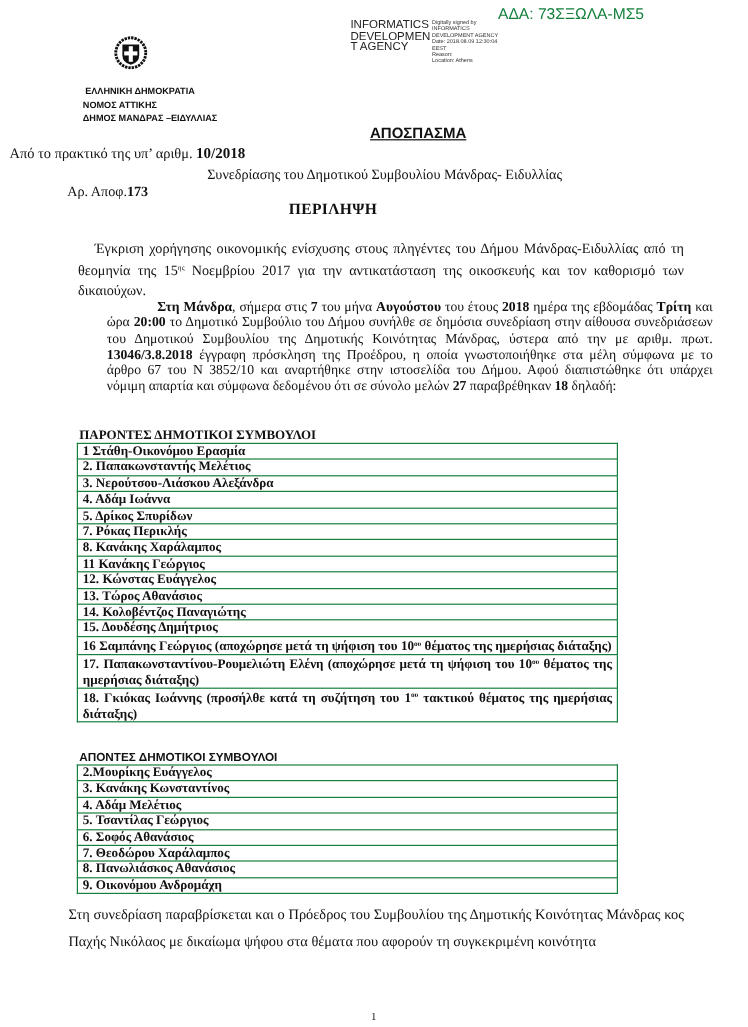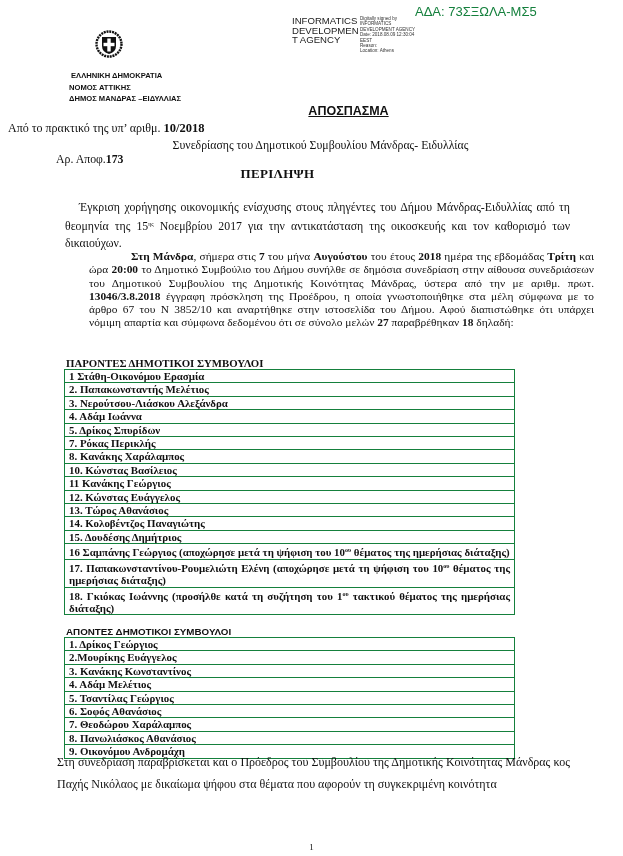--- a/index.html
+++ b/index.html
@@ -107,23 +107,20 @@
     <tr>
         <td>5. Δρίκος Σπυρίδων</td>
       </tr>
     <tr>
         <td>7. Ρόκας Περικλής</td>
       </tr>
     <tr>
         <td>8. Κανάκης Χαράλαμπος</td>
       </tr>
     <tr>
-        <td>10. Κώνστας Βασίλειος</td>
-      </tr>
-    <tr>
         <td>11 Κανάκης Γεώργιος</td>
       </tr>
     <tr>
         <td>12. Κώνστας Ευάγγελος</td>
       </tr>
     <tr>
         <td>13. Τώρος Αθανάσιος</td>
       </tr>
     <tr>
         <td>14. Κολοβέντζος Παναγιώτης</td>
@@ -139,23 +136,20 @@
       </tr>
     <tr>
         <td><span>18. Γκιόκας Ιωάννης (προσήλθε κατά τη συζήτηση του 1</span><sup>ου</sup><span> τακτικού θέματος της ημερήσιας διάταξης)</span></td>
       </tr>
   </tbody>
 </table>
 
 <div class="sec-title absent">ΑΠΟΝΤΕΣ ΔΗΜΟΤΙΚΟΙ ΣΥΜΒΟΥΛΟΙ</div>
 <table class="members absent-table">
   <tbody>
-    <tr>
-        <td>1. Δρίκος Γεώργιος</td>
-      </tr>
     <tr>
         <td>2.Μουρίκης Ευάγγελος</td>
       </tr>
     <tr>
         <td>3. Κανάκης Κωνσταντίνος</td>
       </tr>
     <tr>
         <td>4. Αδάμ Μελέτιος</td>
       </tr>
     <tr>

